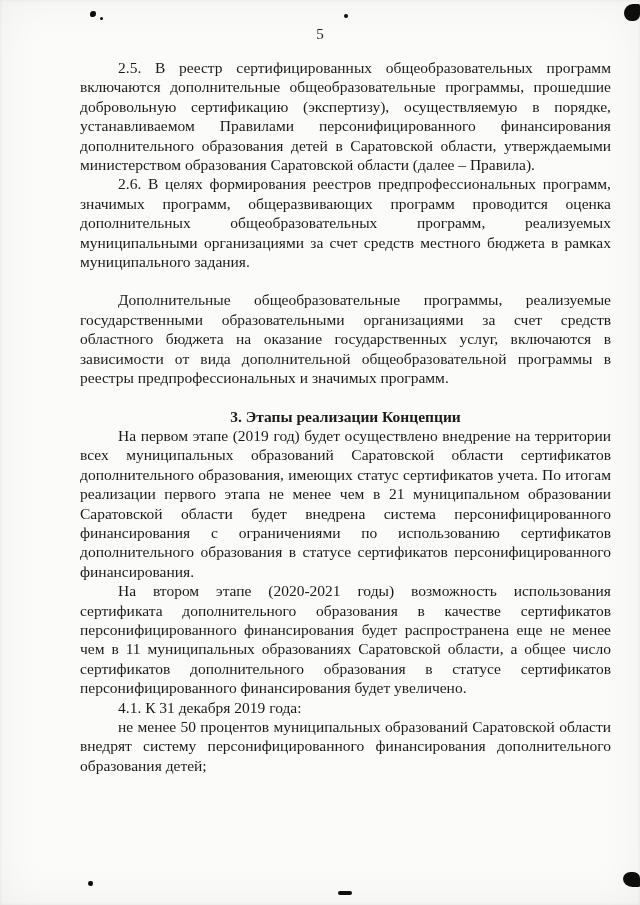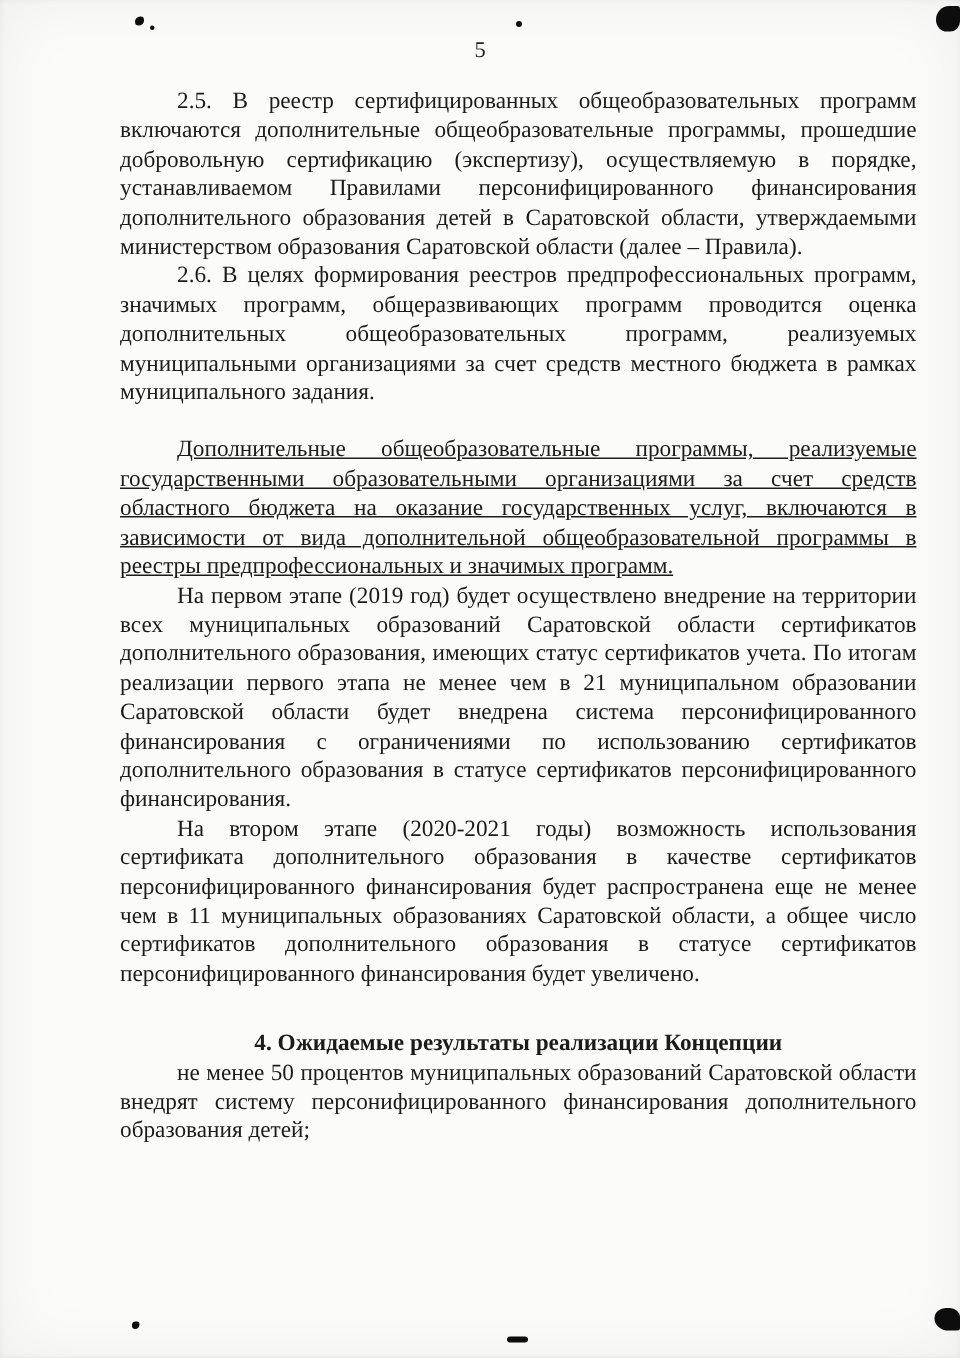--- a/index.html
+++ b/index.html
@@ -35,21 +35,20 @@
     font-size: 15.5px;
     line-height: 19.4px;
   }
   .para {
     margin: 0;
     text-align: justify;
     text-indent: 38px;
   }
   .para.gap-top {
     margin-top: 19px;
-    text-decoration: underline;
   }
   .heading {
     margin: 19px 0 0 0;
     font-size: 15.5px;
     line-height: 19.4px;
     font-weight: bold;
     text-align: center;
     text-indent: 0;
   }
   .heading.big-gap {
@@ -72,23 +71,24 @@
 <body>
 
 <div class="page">
 
   <div class="page-number">5</div>
 
   <div class="content">
     <p class="para">2.5. В реестр сертифицированных общеобразовательных программ включаются дополнительные общеобразовательные программы, прошедшие добровольную сертификацию (экспертизу), осуществляемую в порядке, устанавливаемом Правилами персонифицированного финансирования дополнительного образования детей в Саратовской области, утверждаемыми министерством образования Саратовской области (далее – Правила).</p>
     <p class="para">2.6. В целях формирования реестров предпрофессиональных программ, значимых программ, общеразвивающих программ проводится оценка дополнительных общеобразовательных программ, реализуемых муниципальными организациями за счет средств местного бюджета в рамках муниципального задания.</p>
     <p class="para gap-top">Дополнительные общеобразовательные программы, реализуемые государственными образовательными организациями за счет средств областного бюджета на оказание государственных услуг, включаются в зависимости от вида дополнительной общеобразовательной программы в реестры предпрофессиональных и значимых программ.</p>
+    <h2 class="heading">3. Этапы реализации Концепции</h2>
     <p class="para">На первом этапе (2019 год) будет осуществлено внедрение на территории всех муниципальных образований Саратовской области сертификатов дополнительного образования, имеющих статус сертификатов учета. По итогам реализации первого этапа не менее чем в 21 муниципальном образовании Саратовской области будет внедрена система персонифицированного финансирования с ограничениями по использованию сертификатов дополнительного образования в статусе сертификатов персонифицированного финансирования.</p>
     <p class="para">На втором этапе (2020-2021 годы) возможность использования сертификата дополнительного образования в качестве сертификатов персонифицированного финансирования будет распространена еще не менее чем в 11 муниципальных образованиях Саратовской области, а общее число сертификатов дополнительного образования в статусе сертификатов персонифицированного финансирования будет увеличено.</p>
-    <h2 class="heading big-gap">4. Ожидаемые результаты реализации Концепции</h2>
+    <p class="para">4.1. К 31 декабря 2019 года:</p>
     <p class="para">не менее 50 процентов муниципальных образований Саратовской области внедрят систему персонифицированного финансирования дополнительного образования детей;</p>
   </div>
 
   <div>
     <div class="speck s-top-left-a"></div>
     <div class="speck s-top-left-b"></div>
     <div class="speck s-top-center"></div>
     <div class="speck s-top-right"></div>
     <div class="speck s-bottom-left"></div>
     <div class="speck s-bottom-center"></div>

